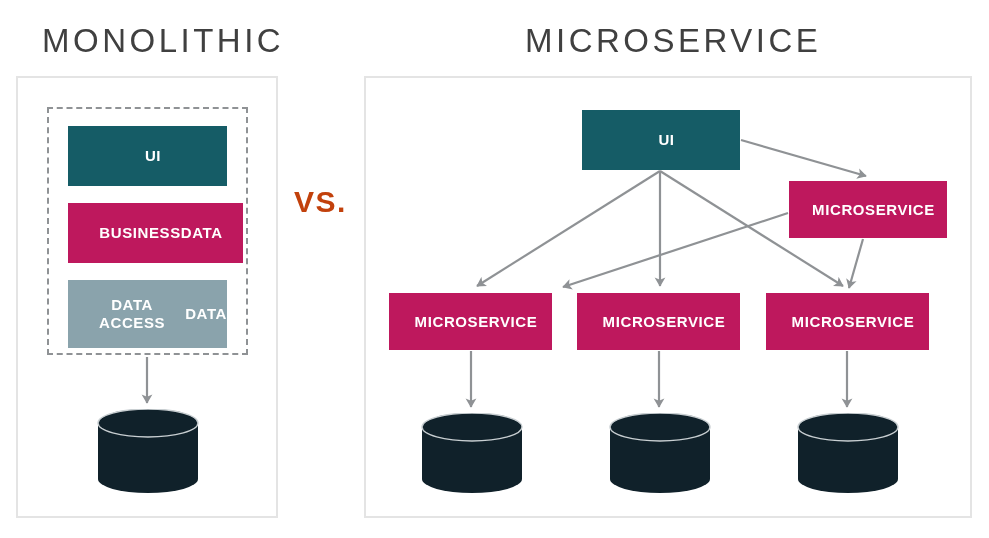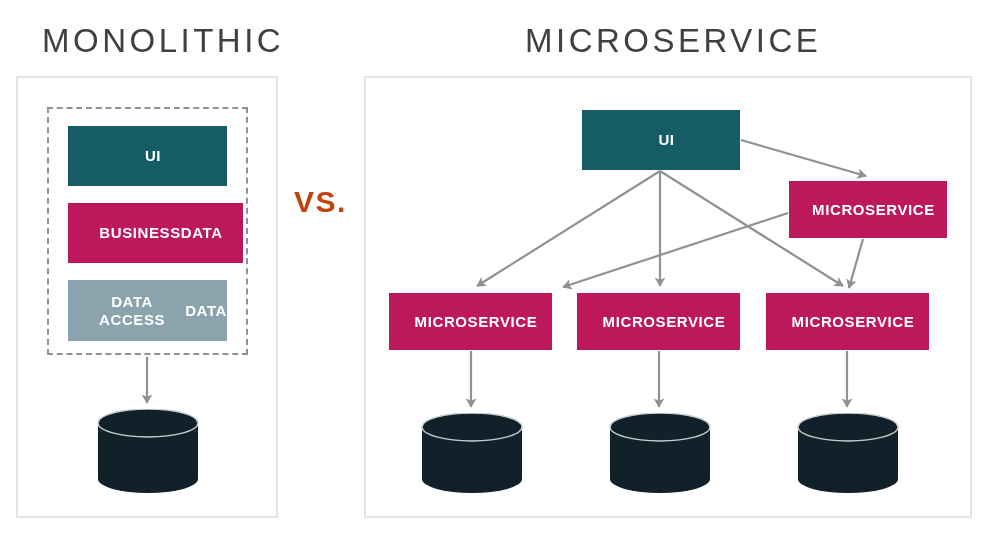--- a/index.html
+++ b/index.html
@@ -89,21 +89,21 @@
 
   #mono-ui {
     left: 68px; top: 126px; width: 159px; height: 60px;
     font-size: 15px;
   }
   #mono-business {
     left: 68px; top: 203px; width: 175px; height: 60px;
     font-size: 15px;
   }
   #mono-data {
-    left: 68px; top: 280px; width: 159px; height: 61px;
+    left: 68px; top: 280px; width: 159px; height: 68px;
     font-size: 15px;
   }
   #ms-ui {
     left: 582px; top: 110px; width: 158px; height: 60px;
     font-size: 15px;
   }
   #ms-right {
     left: 789px; top: 181px; width: 158px; height: 57px;
     font-size: 15px;
   }

